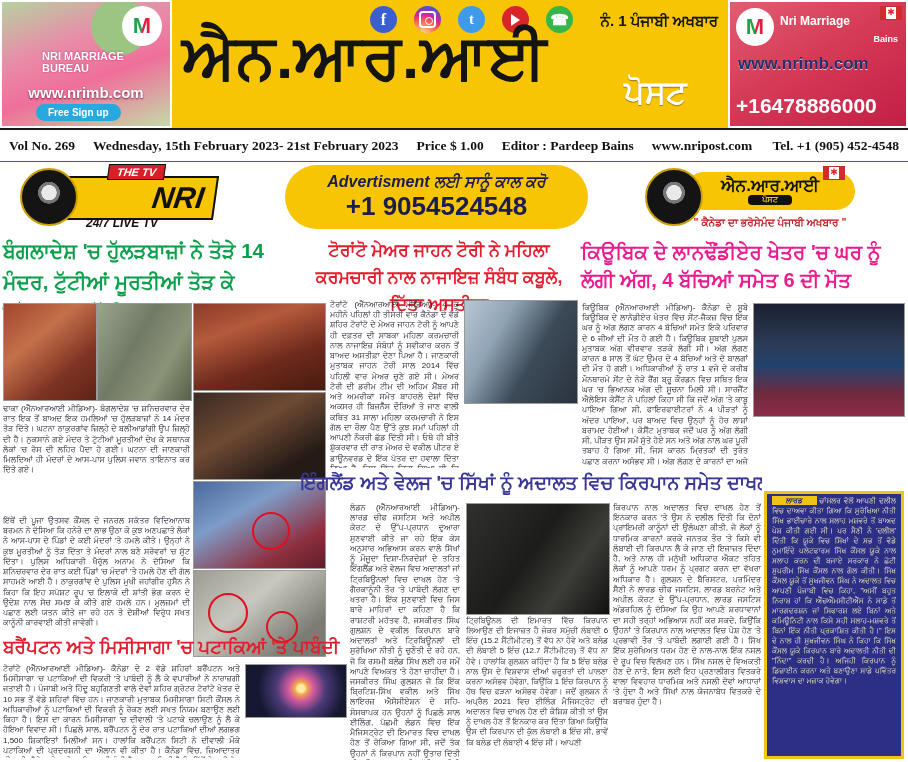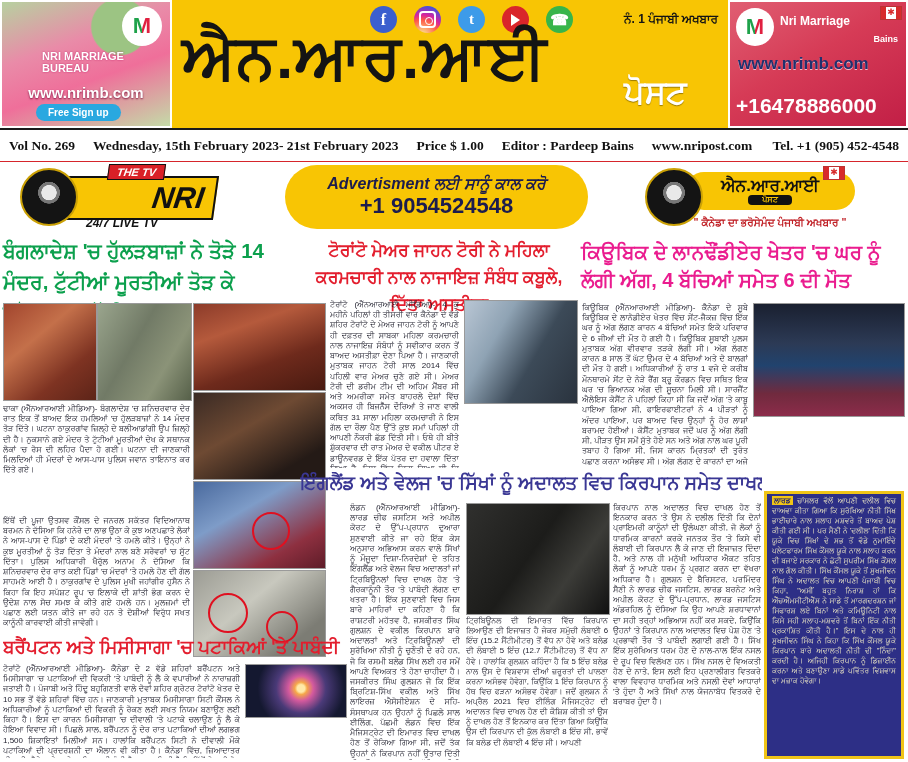--- a/index.html
+++ b/index.html
@@ -18,21 +18,21 @@
      -webkit-background-clip:text;background-clip:text;color:transparent;}
   .lad-brand{position:absolute;right:4px;top:48px;color:#ffffff;font-weight:bold;font-size:11px;text-shadow:0 0 2px #c0266b;margin-left:40px;}
   .lad-phone{position:absolute;left:0;right:0;top:64px;text-align:center;color:#ff3fa0;font-weight:bold;font-size:15px;
      text-shadow:1px 1px 0 #fff,-1px -1px 0 #fff;}
   .lad-web{position:absolute;left:0;right:0;top:82px;text-align:center;color:#ffffff;font-weight:bold;font-size:15px;text-shadow:0 1px 2px #7d1440;}
   .lad-cta{position:absolute;left:34px;top:102px;background:#29a8e0;color:#fff;font-weight:bold;font-size:10px;
      padding:3px 12px;border-radius:10px;}
   .masthead{left:172px;top:0;width:556px;height:128px;background:#f8c504;}
   .mh-title{position:absolute;left:10px;top:26px;font-size:62px;font-weight:bold;color:#141414;letter-spacing:1px;line-height:1;}
   .mh-sub{position:absolute;left:452px;top:74px;font-size:32px;font-weight:bold;color:#ffffff;text-shadow:0 1px 1px #9c7b00;}
-  .mh-tag{position:absolute;right:10px;top:12px;font-size:12px;font-weight:bold;color:#141414;}
+  .mh-tag{position:absolute;right:10px;top:12px;font-size:15px;font-weight:bold;color:#141414;}
   .social{position:absolute;left:198px;top:6px;display:flex;gap:17px;}
   .sic{width:27px;height:27px;border-radius:50%;display:flex;align-items:center;justify-content:center;
      color:#fff;font-weight:bold;font-size:16px;}
   .sic.fb{background:#3b5fce;}
   .sic.fb::before{content:"f";font-family:"Liberation Serif",serif;}
   .sic.ig{background:radial-gradient(circle at 30% 110%,#fdf497,#fd5949 45%,#d6249f 60%,#285AEB 90%);}
   .ig-box{width:13px;height:13px;border:2px solid #fff;border-radius:4px;position:relative;}
   .ig-box::after{content:"";position:absolute;left:3.5px;top:3.5px;width:6px;height:6px;border:1.5px solid #fff;border-radius:50%;}
   .sic.tw{background:#3d9be9;font-size:15px;}
   .sic.tw::before{content:"t";font-family:"Liberation Serif",serif;}
@@ -67,39 +67,39 @@
      border:2px solid #111;display:flex;align-items:center;justify-content:flex-end;padding-right:10px;
      font-size:30px;font-weight:bold;font-style:italic;color:#111;}
   .tv-top{position:absolute;left:88px;top:-2px;background:#d92027;color:#fff;font-weight:bold;font-style:italic;
      font-size:11px;padding:1px 8px;transform:skewX(-8deg);border:1px solid #111;}
   .tv-bottom{position:absolute;left:66px;top:50px;font-size:12px;font-weight:bold;font-style:italic;color:#111;}
   .lion{position:absolute;width:54px;height:54px;border-radius:50%;background:
      radial-gradient(circle at 50% 42%,#e9e9e9 0 18%,#777 19% 26%,#141414 27%);border:2px solid #caa005;}
   .ad-pill{position:absolute;left:285px;top:3px;width:303px;height:64px;background:#f8c504;border-radius:32px;
      display:flex;flex-direction:column;align-items:center;justify-content:center;color:#1c1c4e;}
   .ad-pill .l1{font-size:16px;font-weight:bold;font-style:italic;}
-  .ad-pill .l2{font-size:22px;font-weight:bold;}
+  .ad-pill .l2{font-size:26px;font-weight:bold;}
   .post-logo{position:absolute;left:645px;top:2px;width:250px;height:66px;}
   .post-pill{position:absolute;left:40px;top:8px;width:170px;height:38px;background:#f8c504;border-radius:20px;
      display:flex;flex-direction:column;align-items:center;justify-content:center;}
   .post-pill .t{font-size:17px;font-weight:bold;color:#111;line-height:1;}
   .post-pill .s{font-size:8px;font-weight:bold;color:#f8c504;background:#111;padding:0 14px;border-radius:4px;margin-top:1px;}
   .post-quote{position:absolute;left:10px;top:52px;width:230px;text-align:center;color:#c02026;font-weight:bold;font-size:10.5px;}
   
   .hl-green{left:3px;top:236px;width:293px;height:64px;color:#0ca04d;font-size:20.5px;font-weight:bold;line-height:1.5;}
   .hl-red{left:299px;top:237px;width:280px;height:58px;color:#e31e2e;font-size:17.5px;font-weight:bold;line-height:1.55;text-align:center;}
   .hl-magenta{left:581px;top:238px;width:324px;height:62px;color:#ea1c8f;font-size:20px;font-weight:bold;line-height:1.4;}
   .hl-blue{left:300px;top:472px;width:462px;height:27px;color:#3a3794;font-size:19px;font-weight:bold;text-align:center;white-space:nowrap;overflow:hidden;}
   .hl-red2{left:3px;top:636px;width:344px;height:26px;color:#e31e2e;font-size:18.5px;font-weight:bold;white-space:nowrap;overflow:hidden;}
   
   .sidebar{left:764px;top:491px;width:140px;height:268px;background:#2d2f86;border:3px solid #f0c417;box-sizing:border-box;}
   .sb-head{margin:2px;border:2px solid #f0c417;background:#23256e;color:#fff;font-weight:bold;font-size:13.5px;
      text-align:center;padding:3px 0;}
   .sb-body{padding:2px 5px;color:#f2ecc7;font-size:7.4px;line-height:1.35;text-align:justify;overflow:hidden;height:212px;}
-  .sb-body .hl{background:#f0c417;color:#23256e;font-weight:bold;padding:0 2px;}
+  .sb-body .hl{background:#f0c417;color:#23256e;font-weight:bold;padding:0 14px;}
   .caption{color:#1d1d2b;font-size:7.8px;line-height:1.3;text-align:justify;overflow:hidden;}
 </style>
 </head>
 <body>
 
 <div class="page">
 
   <div class="abs left-ad">
     <div class="lad-logo">
         <i>M</i>

